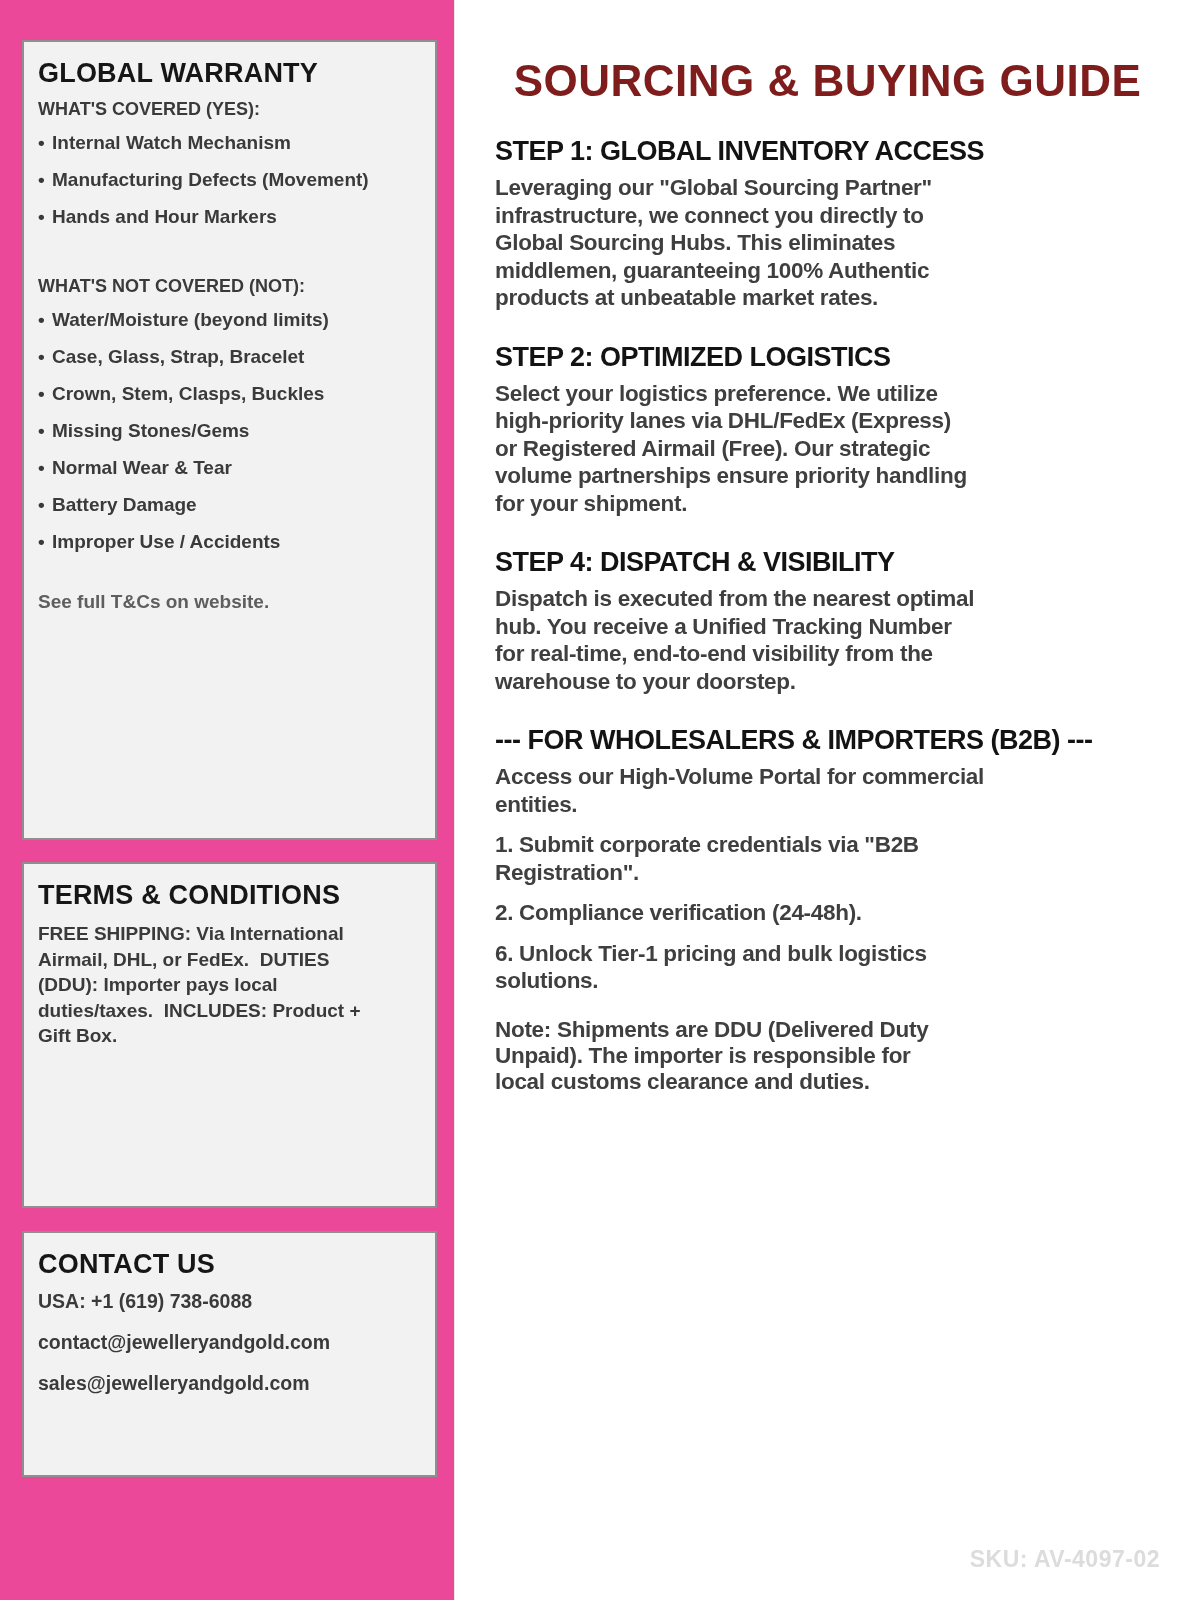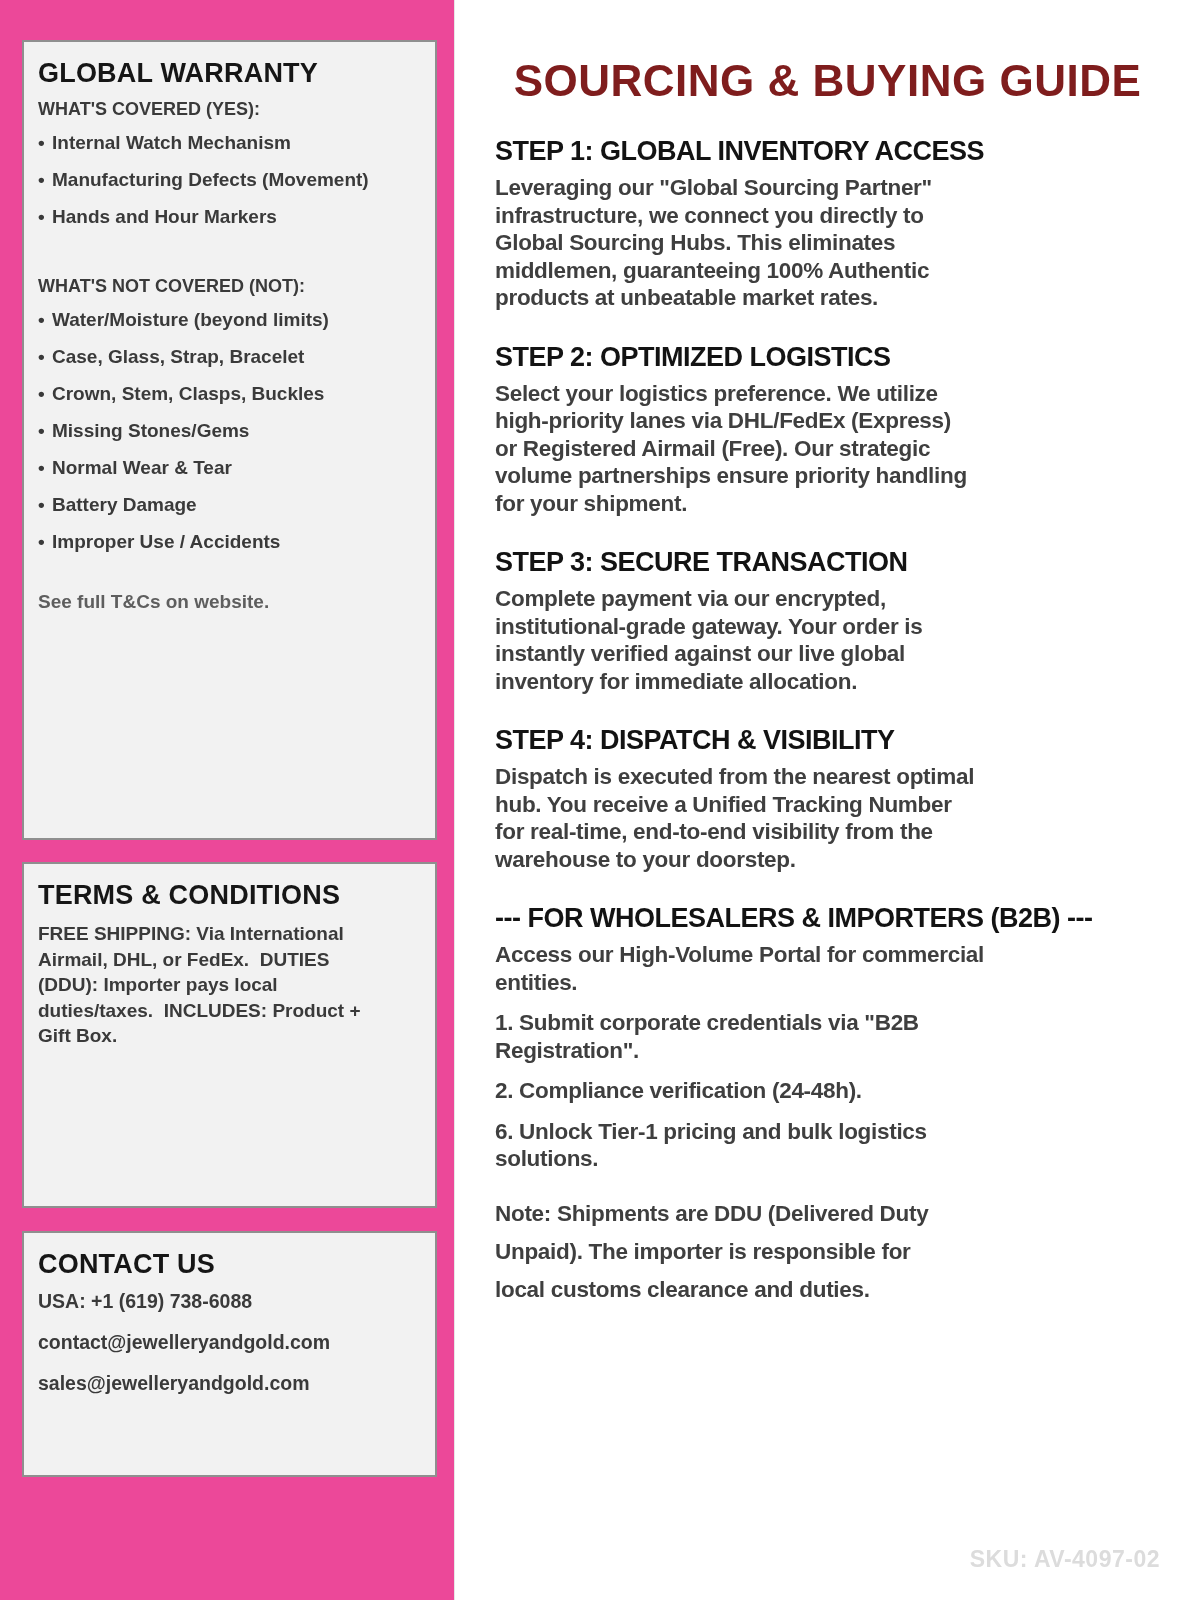--- a/index.html
+++ b/index.html
@@ -88,21 +88,21 @@
   }
   .b2b-intro, .b2b-item {
     font-size:22.5px; font-weight:600; color:#3f3f3f;
     letter-spacing:-0.3px; line-height:27.5px;
     white-space:pre-wrap;
     margin-bottom:13px;
   }
   .b2b-note {
     margin-top:22px;
     font-size:22.5px; font-weight:600; color:#3f3f3f;
-    letter-spacing:-0.3px; line-height:38px;
+    letter-spacing:-0.3px; line-height:26px;
     white-space:pre-wrap;
   }
   .sku {
     position:absolute; right:40px; top:1546px;
     font-size:23px; font-weight:700; color:#dcdcdc;
     letter-spacing:0.5px;
   }
 </style>
 </head>
 <body>
@@ -195,27 +195,20 @@
 
       <div class="step">
         <div class="step-heading">STEP 2: OPTIMIZED LOGISTICS</div>
         <div class="step-body">Select your logistics preference. We utilize
 high-priority lanes via DHL/FedEx (Express)
 or Registered Airmail (Free). Our strategic
 volume partnerships ensure priority handling
 for your shipment.</div>
       </div>
 
-      <div class="step">
-        <div class="step-heading">STEP 3: SECURE TRANSACTION</div>
-        <div class="step-body">Complete payment via our encrypted,
-institutional-grade gateway. Your order is
-instantly verified against our live global
-inventory for immediate allocation.</div>
-      </div>
 
       <div class="step">
         <div class="step-heading">STEP 4: DISPATCH &amp; VISIBILITY</div>
         <div class="step-body">Dispatch is executed from the nearest optimal
 hub. You receive a Unified Tracking Number
 for real-time, end-to-end visibility from the
 warehouse to your doorstep.</div>
       </div>
 
       <div class="step">

